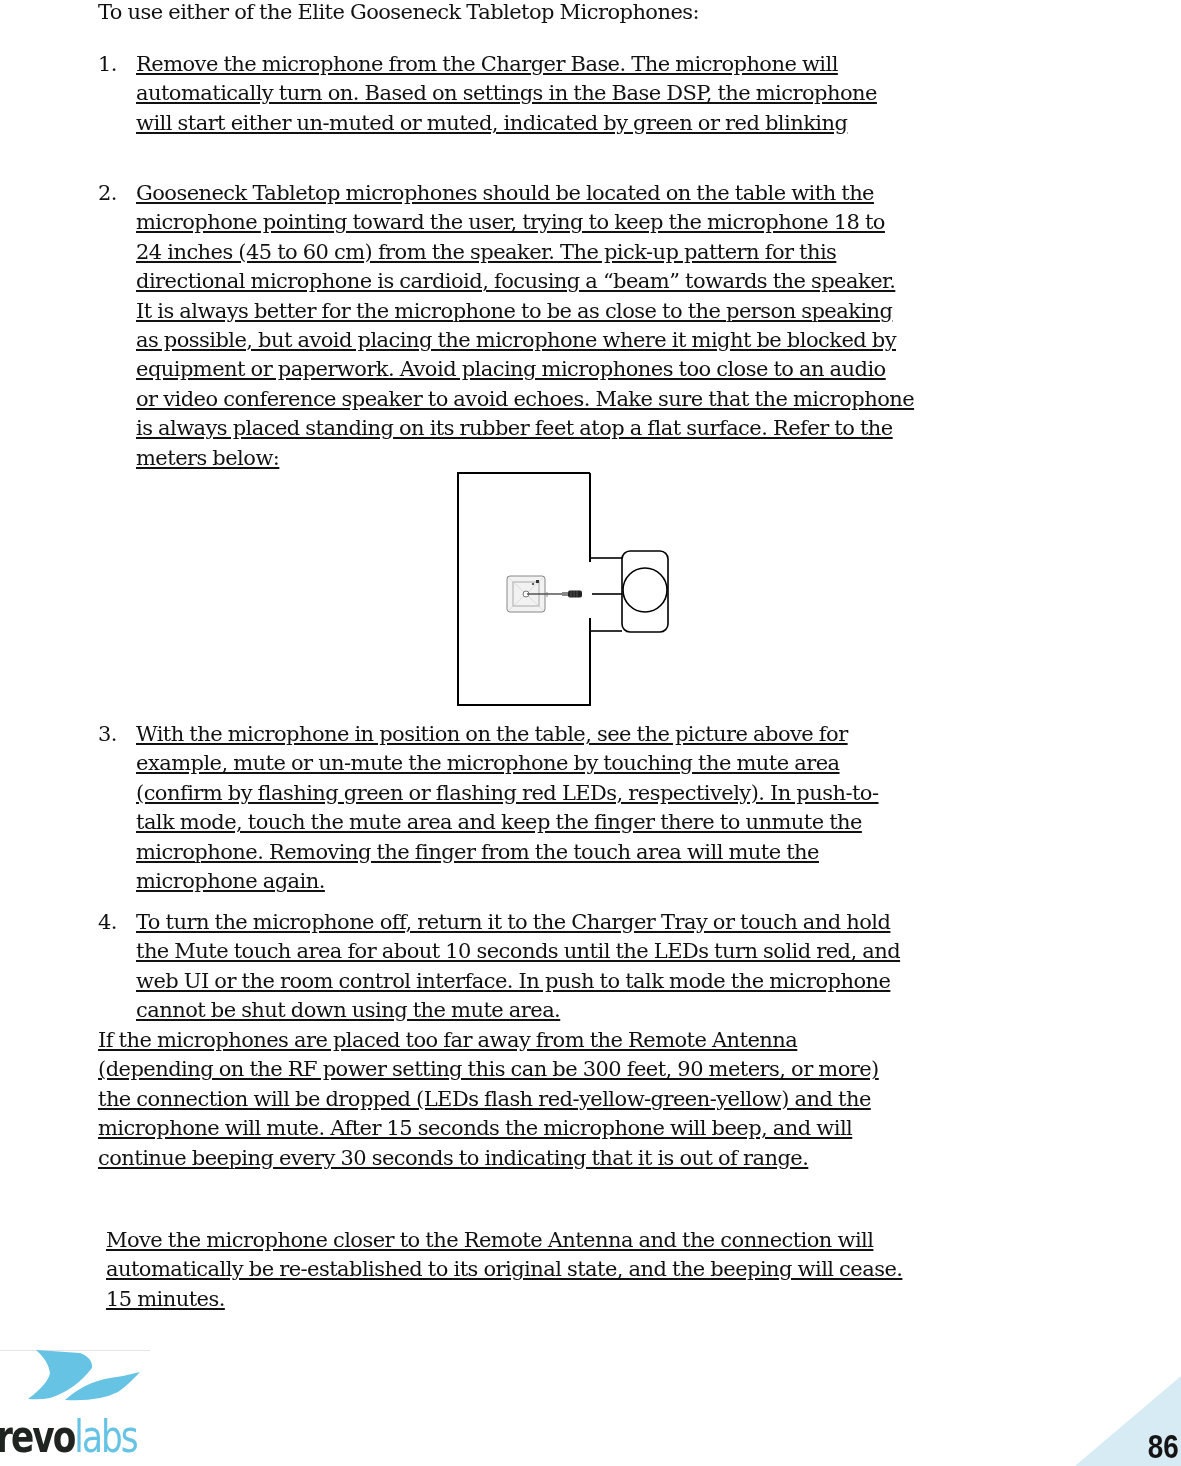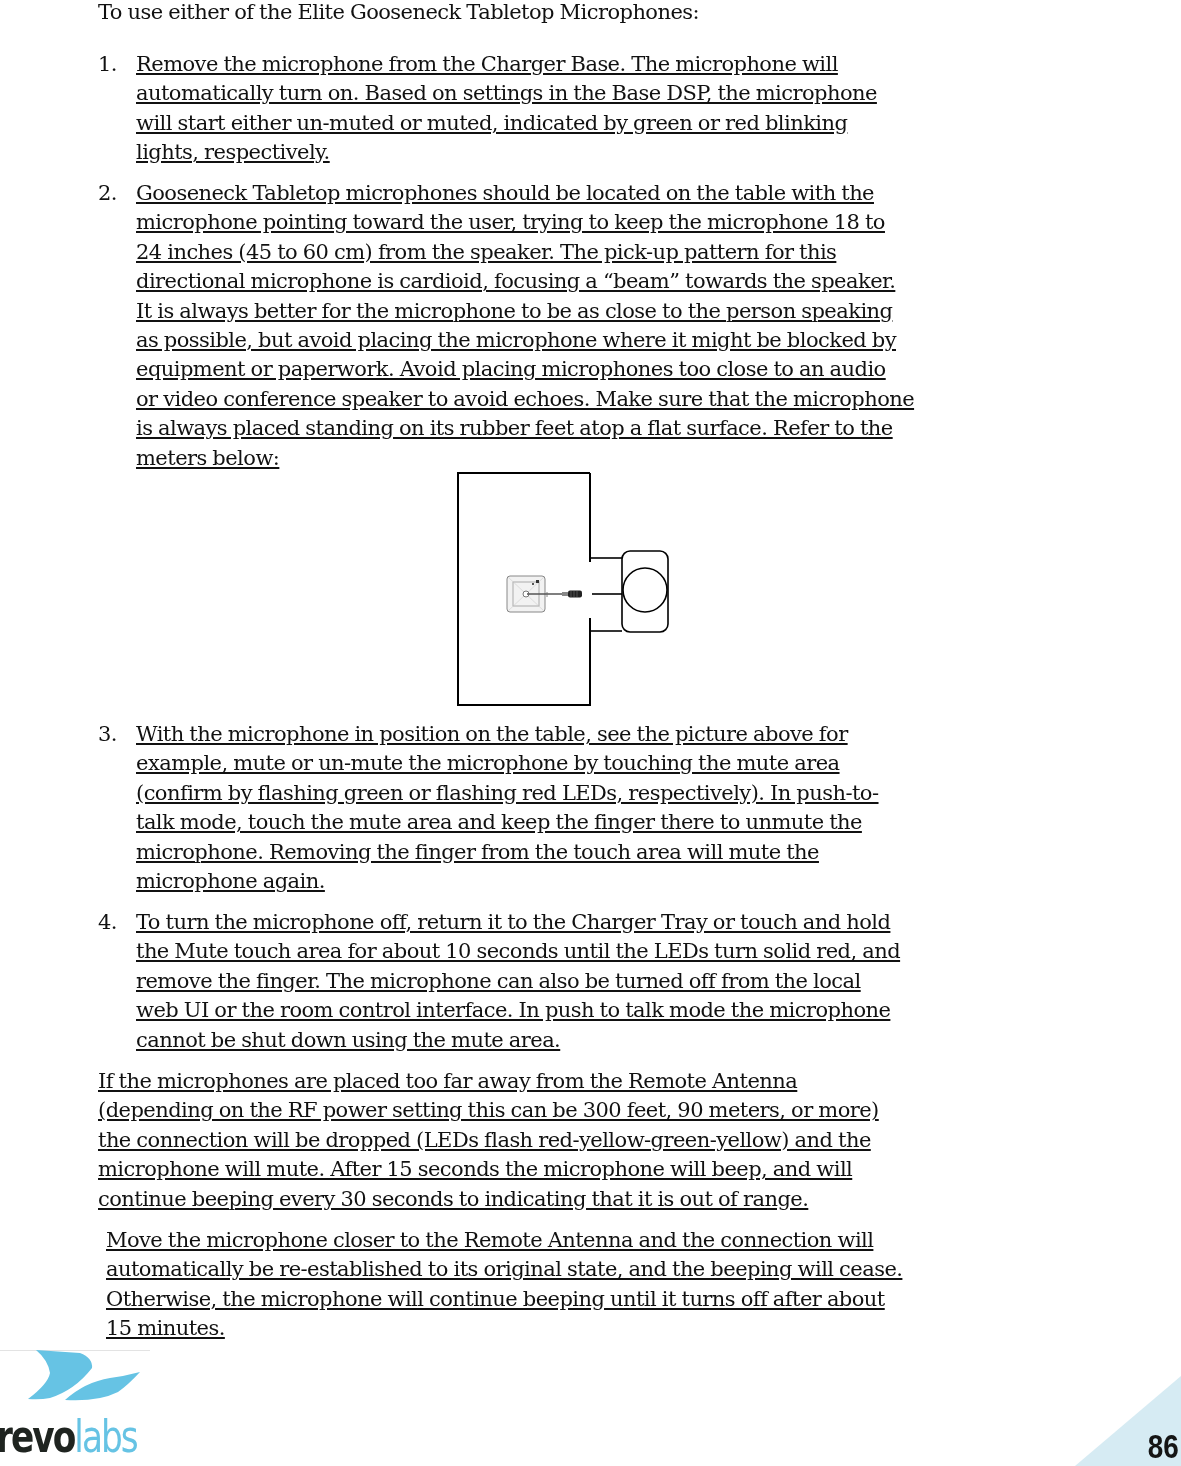--- a/index.html
+++ b/index.html
@@ -122,21 +122,20 @@
 <div class="page-text">
 
   <div class="intro" style="top:-2px;">To use either of the Elite Gooseneck Tabletop Microphones:</div>
 
   <div class="step" style="top:50px;">
     <span class="step-num">1.</span>
     <div class="step-body">
       <span class="ln">Remove the microphone from the Charger Base.  The microphone will</span>
       <span class="ln">automatically turn on.  Based on settings in the Base DSP, the microphone</span>
       <span class="ln">will start either un-muted or muted, indicated by green or red blinking</span>
-      <span class="ln">lights, respectively.</span>
     </div>
   </div>
 
   <div class="step" style="top:179px;">
     <span class="step-num">2.</span>
     <div class="step-body">
       <span class="ln">Gooseneck Tabletop microphones should be located on the table with the</span>
       <span class="ln">microphone pointing toward the user, trying to keep the microphone 18 to</span>
       <span class="ln">24 inches (45 to 60 cm) from the speaker. The pick-up pattern for this</span>
       <span class="ln">directional microphone is cardioid, focusing a “beam” towards the speaker.</span>
@@ -159,38 +158,36 @@
       <span class="ln">microphone.  Removing the finger from the touch area will mute the</span>
       <span class="ln">microphone again.</span>
     </div>
   </div>
 
   <div class="step" style="top:908px;">
     <span class="step-num">4.</span>
     <div class="step-body">
       <span class="ln">To turn the microphone off, return it to the Charger Tray or touch and hold</span>
       <span class="ln">the Mute touch area for about 10 seconds until the LEDs turn solid red, and</span>
-      <span class="ln">remove the finger.  The microphone can also be turned off from the local</span>
       <span class="ln">web UI or the room control interface.  In push to talk mode the microphone</span>
       <span class="ln">cannot be shut down using the mute area.</span>
     </div>
   </div>
 
-  <div class="para" style="top:1067px;">
+  <div class="para" style="top:1026px;">
     <span class="ln">If the microphones are placed too far away from the Remote Antenna</span>
     <span class="ln">(depending on the RF power setting this can be 300 feet, 90 meters, or more)</span>
     <span class="ln">the connection will be dropped (LEDs flash red-yellow-green-yellow) and the</span>
     <span class="ln">microphone will mute. After 15 seconds the microphone will beep, and will</span>
     <span class="ln">continue beeping every 30 seconds to indicating that it is out of range.</span>
   </div>
 
   <div class="para" style="top:1226px;margin-left:8px;">
     <span class="ln">Move the microphone closer to the Remote Antenna and the connection will</span>
     <span class="ln">automatically be re-established to its original state, and the beeping will cease.</span>
-    <span class="ln">Otherwise, the microphone will continue beeping until it turns off after about</span>
     <span class="ln">15 minutes.</span>
   </div>
 </div>
 
 <svg class="diagram" viewBox="450 465 230 250" xmlns="http://www.w3.org/2000/svg">
   <g fill="none" stroke="#000" stroke-width="2">
 
     <path d="M590 473 L458 473 L458 705 L590 705 L590 618"></path>
     <path d="M590 473 L590 562"></path>
   </g>

